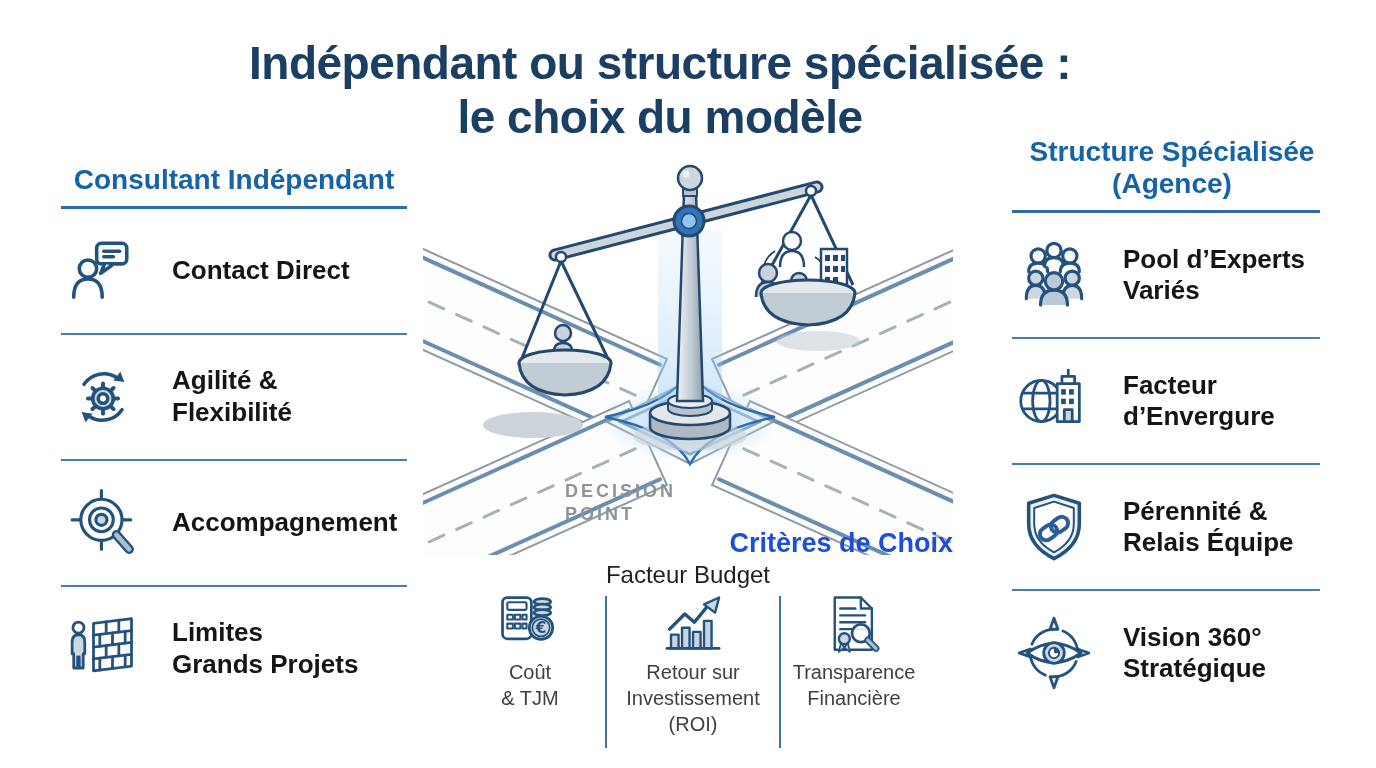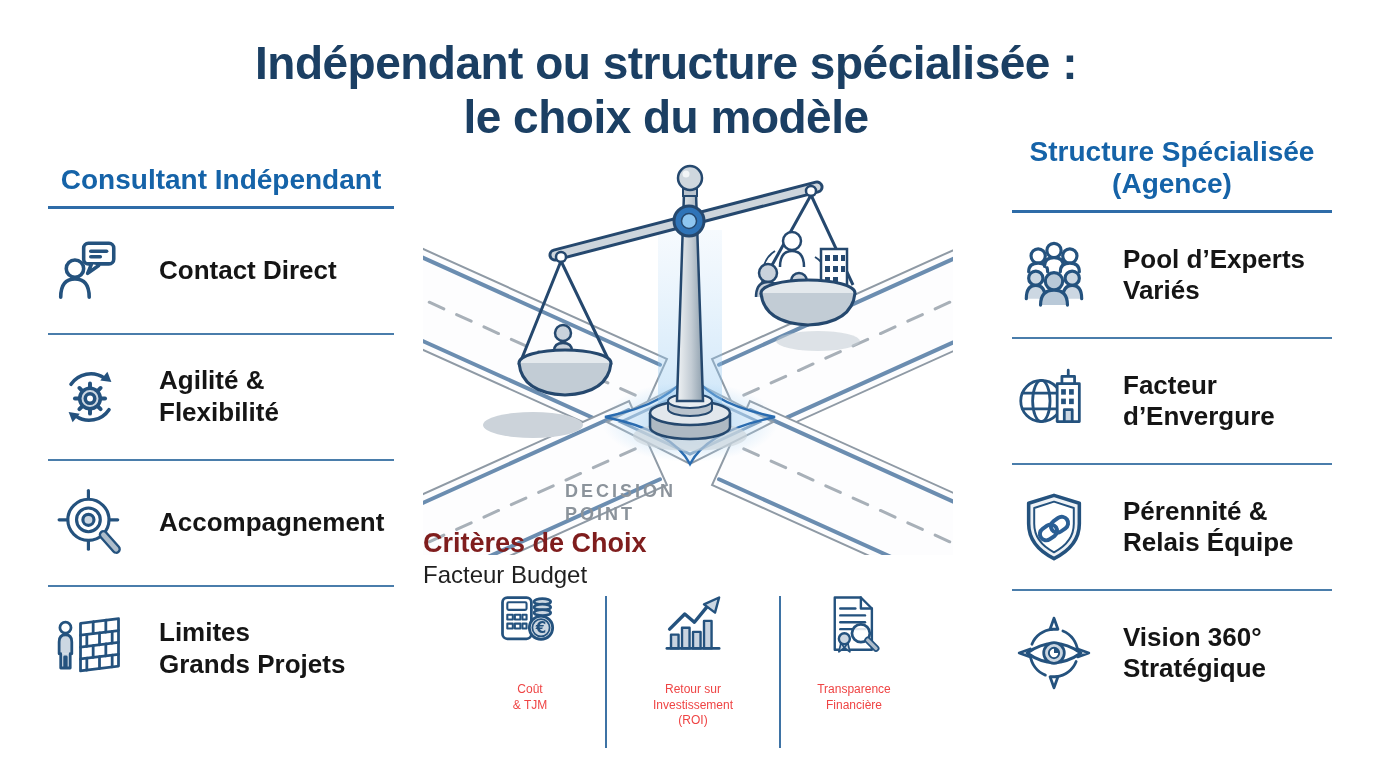--- a/index.html
+++ b/index.html
@@ -1,43 +1,43 @@
 <!DOCTYPE html>
 <html><head>
 <meta charset="utf-8">
 <style>
   html,body{margin:0;padding:0;background:#fff;}
   .canvas{position:relative;width:1320px;height:768px;background:#ffffff;overflow:hidden;
-          font-family:"Liberation Sans",sans-serif;padding-left:12px;}
+          font-family:"Liberation Sans",sans-serif;}
   
   .title{position:absolute;top:36px;left:0;width:100%;text-align:center;
          font-size:46px;font-weight:bold;color:#1b3f63;line-height:1.18;letter-spacing:-0.5px;}
   
   .panel{position:absolute;}
-  .panel-left{left:48px;top:164px;width:346px;}
+  .panel-left{left:61px;top:164px;width:346px;}
   .panel-right{left:1012px;top:136px;width:320px;}
   .panel-header{font-size:28px;font-weight:bold;color:#1563a8;text-align:center;line-height:1.15;}
   .header-rule{height:3px;background:#2e6ca8;margin-top:10px;}
   .row{display:flex;align-items:center;gap:27px;padding:24px 0;}
   .icon-box{width:84px;min-width:84px;display:flex;justify-content:center;align-items:center;}
   .row .txt{font-size:26px;font-weight:bold;color:#151515;line-height:1.22;}
   .sep{height:2px;background:#4a7dab;}
   
   .decision{position:absolute;left:565px;top:480px;width:250px;text-align:left;
             font-size:18px;font-weight:bold;letter-spacing:3px;color:#8b939b;line-height:1.25;}
-  .criteria-title{position:absolute;top:528px;left:423px;width:530px;text-align:left;
-                  font-size:27px;font-weight:bold;color:#7f1d1d;}
-  .criteria-sub{position:absolute;top:561px;left:423px;width:530px;
+  .criteria-title{position:absolute;top:528px;left:423px;width:530px;text-align:right;
+                  font-size:27px;font-weight:bold;color:#1d4ed8;}
+  .criteria-sub{position:absolute;top:561px;left:423px;width:530px;text-align:center;
                 font-size:24px;color:#1f1f1f;}
   
   .criteria-row{position:absolute;left:455px;top:592px;width:472px;display:flex;align-items:flex-start;}
   .crit{text-align:center;}
   .crit-1{width:150px;} .crit-2{width:172px;} .crit-3{width:146px;}
   .crit .c-icon{display:flex;justify-content:center;}
-  .crit .c-label{margin-top:24px;font-size:12px;color:#ef4444;line-height:1.3;}
+  .crit .c-label{margin-top:1px;font-size:20px;color:#404040;line-height:1.3;}
   .vsep{width:2px;background:#3e73a5;height:152px;margin-top:4px;}
   
   .scene{position:absolute;left:423px;top:145px;width:530px;height:410px;}
   svg{display:block;}
 </style>
 </head>
 <body>
 
 <div class="canvas">
 

